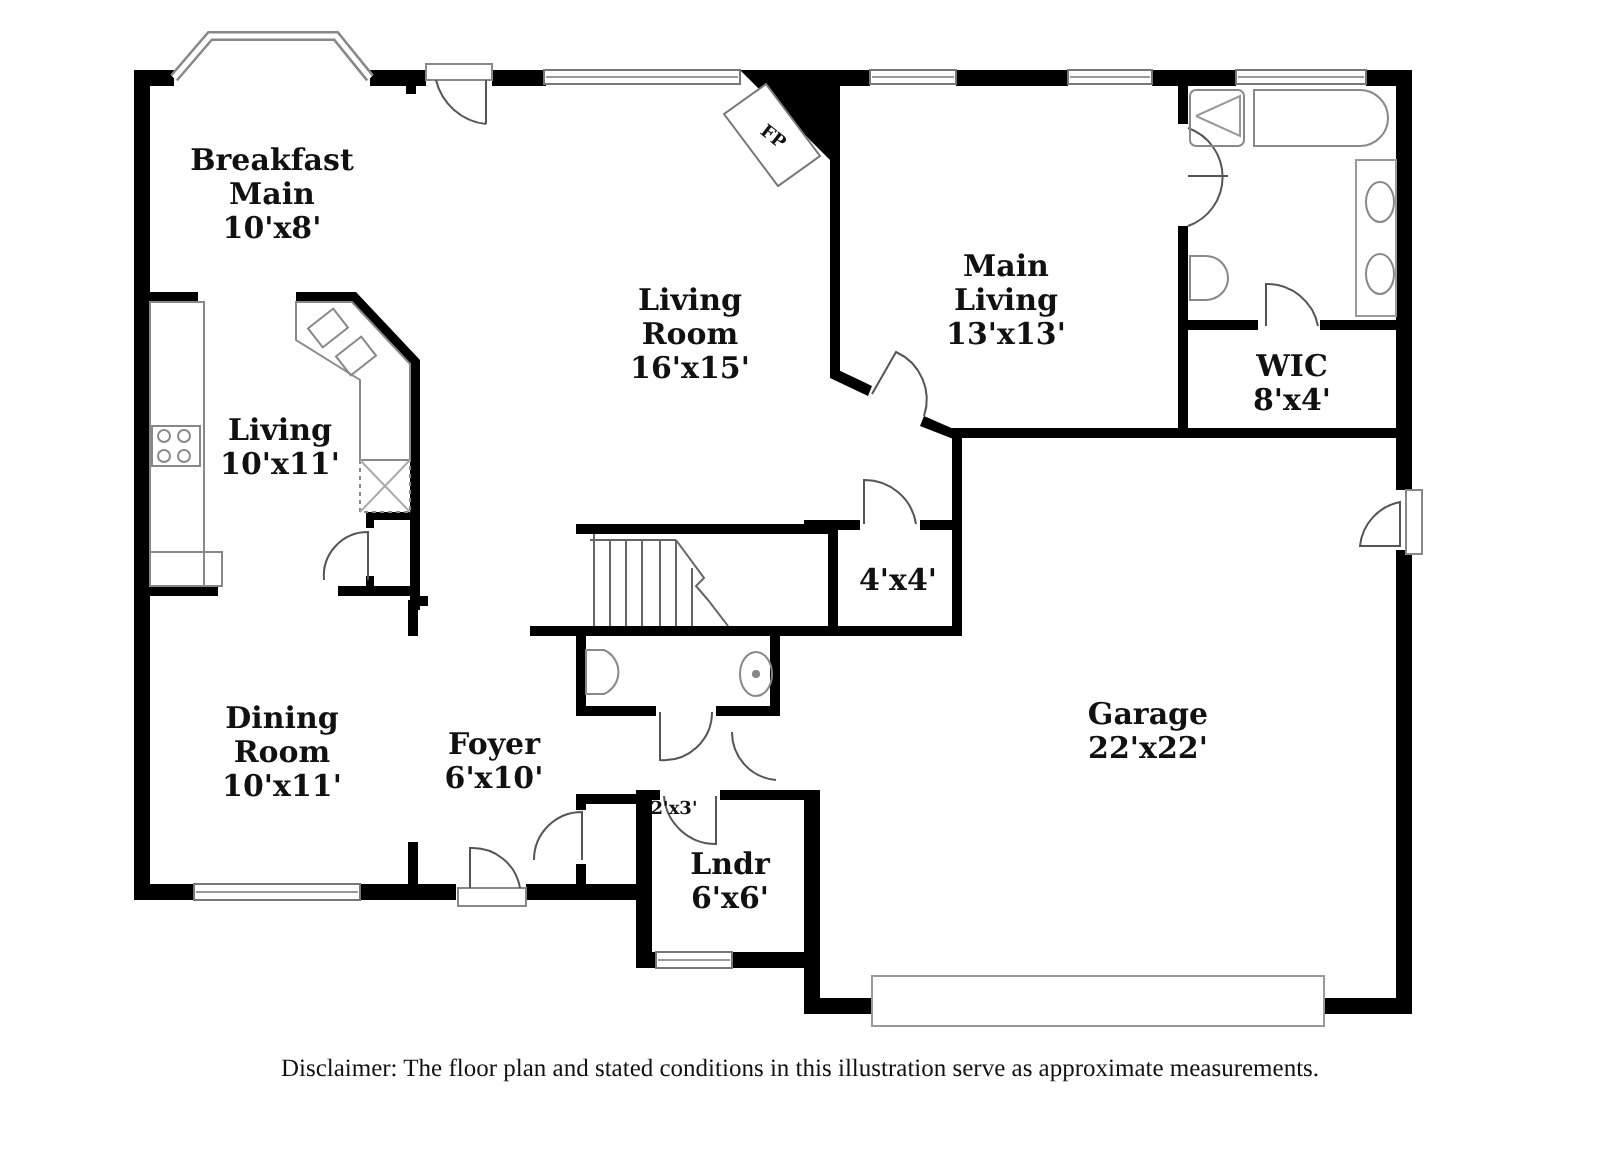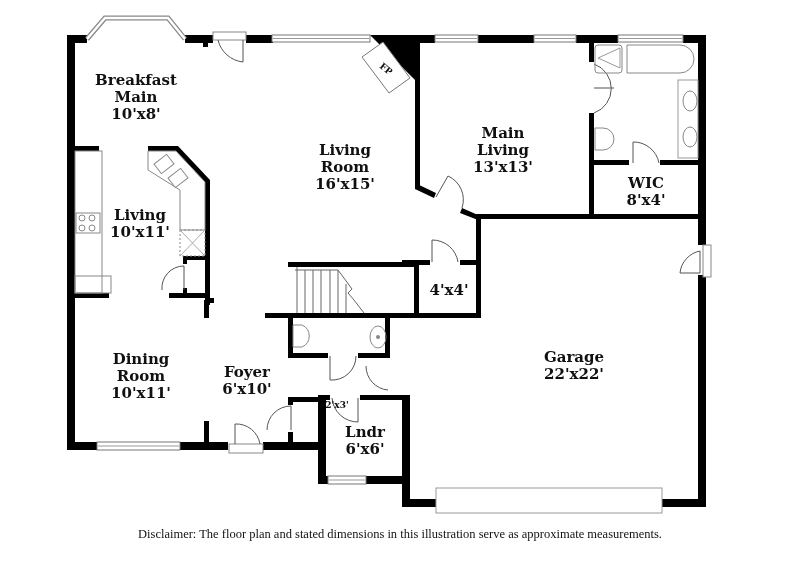--- a/index.html
+++ b/index.html
@@ -271,14 +271,14 @@
 <div class="room-label" style="left:574px; top:349px;">
   <span class="line">Garage</span>
   <span class="line">22'x22'</span>
 </div>
 
 <div class="room-label fp-label" style="left:386px; top:64px;">
   <span class="line">FP</span>
 </div>
 
 <div class="disclaimer">
-  <span>Disclaimer: The floor plan and stated dimensions in this illustration serve as approximate measurements.</span>
+  <span>Disclaimer: The floor plan and stated conditions in this illustration serve as approximate measurements.</span>
 </div>
 
 </body></html>

